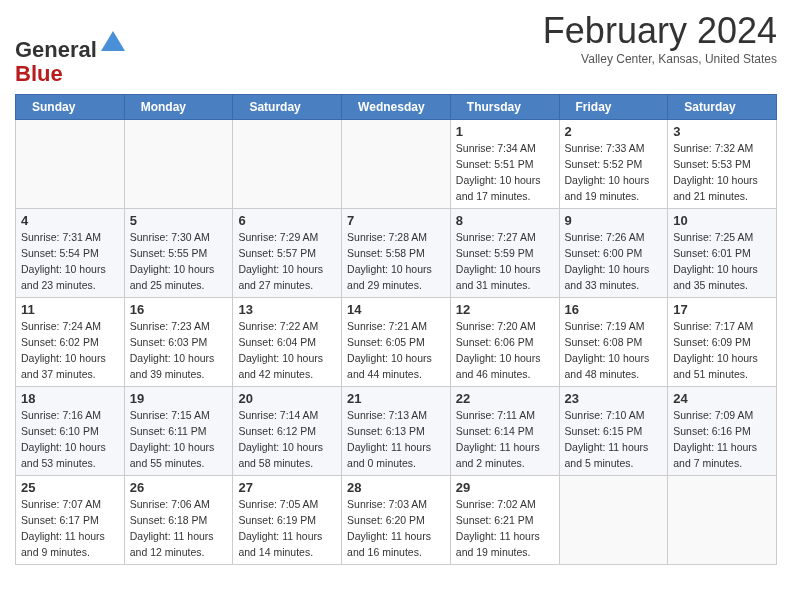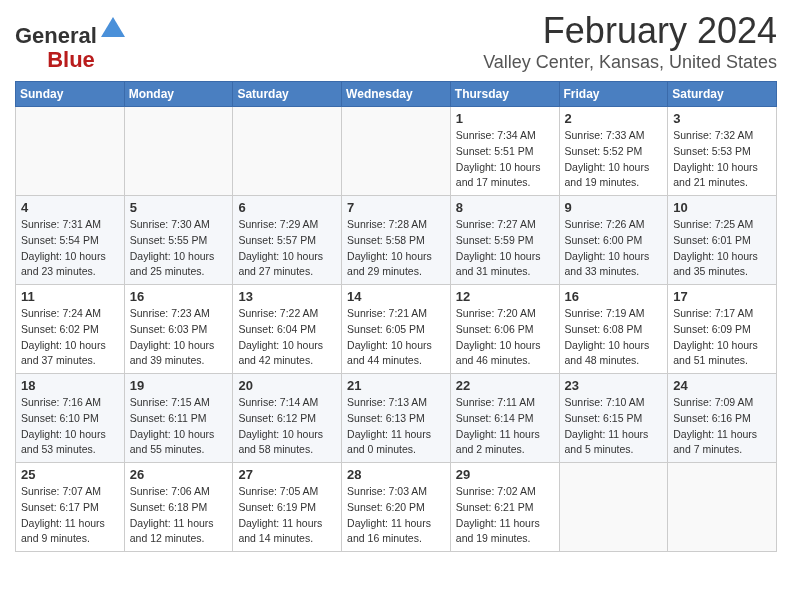--- a/index.html
+++ b/index.html
@@ -12,22 +12,21 @@
     }
     .header-area {
       display: flex;
       justify-content: space-between;
       align-items: flex-start;
       margin-bottom: 8px;
     }
     .logo {
       display: flex;
       align-items: center;
-      margin-top: 5px;
-      text-align: center;
+      margin-top: 19px;
     }
     .logo-text {
       font-size: 22px;
       font-weight: bold;
       color: #333;
       line-height: 1.1;
     }
     .logo-text span {
       color: #b91c1c;
     }
@@ -39,34 +38,34 @@
     .title-block {
       text-align: right;
       margin-left: 11px;
     }
     .month-title {
       font-size: 36px;
       color: #333;
       font-weight: normal;
     }
     .subtitle {
-      font-size: 18px;
+      font-size: 12px;
       color: #555;
     }
     table {
       width: 100%;
       border-collapse: collapse;
       table-layout: fixed;
     }
     thead tr th {
       background-color: #4a7fc1;
       color: #fff;
       font-size: 12px;
       font-weight: bold;
-      padding: 5px 4px;
+      padding: 5px 16px;
       text-align: left;
       border: 1px solid #3a6aaa;
     }
     tbody tr td {
       vertical-align: top;
       border: 1px solid #ccc;
       padding: 4px 5px;
       height: 85px;
       font-size: 11px;
       color: #333;

